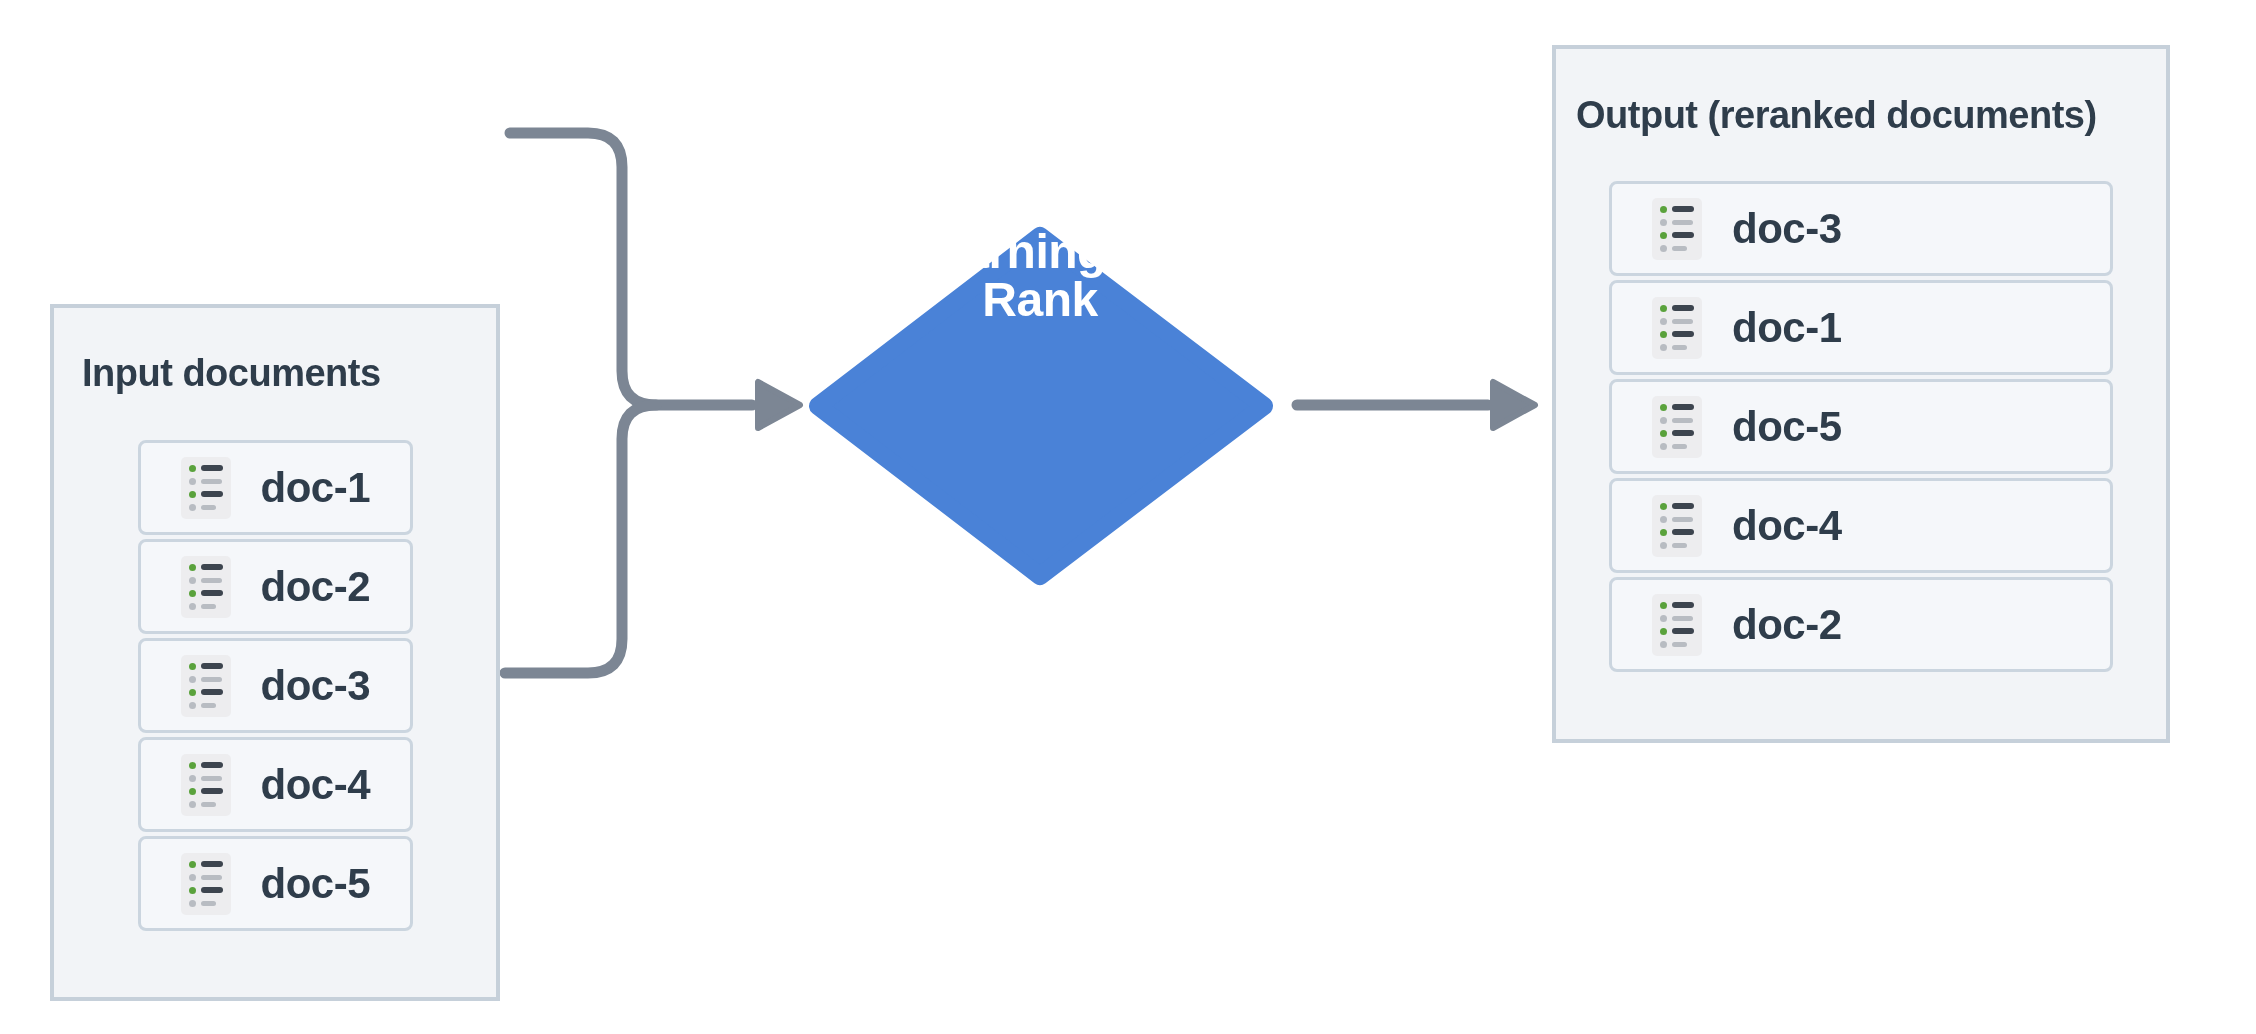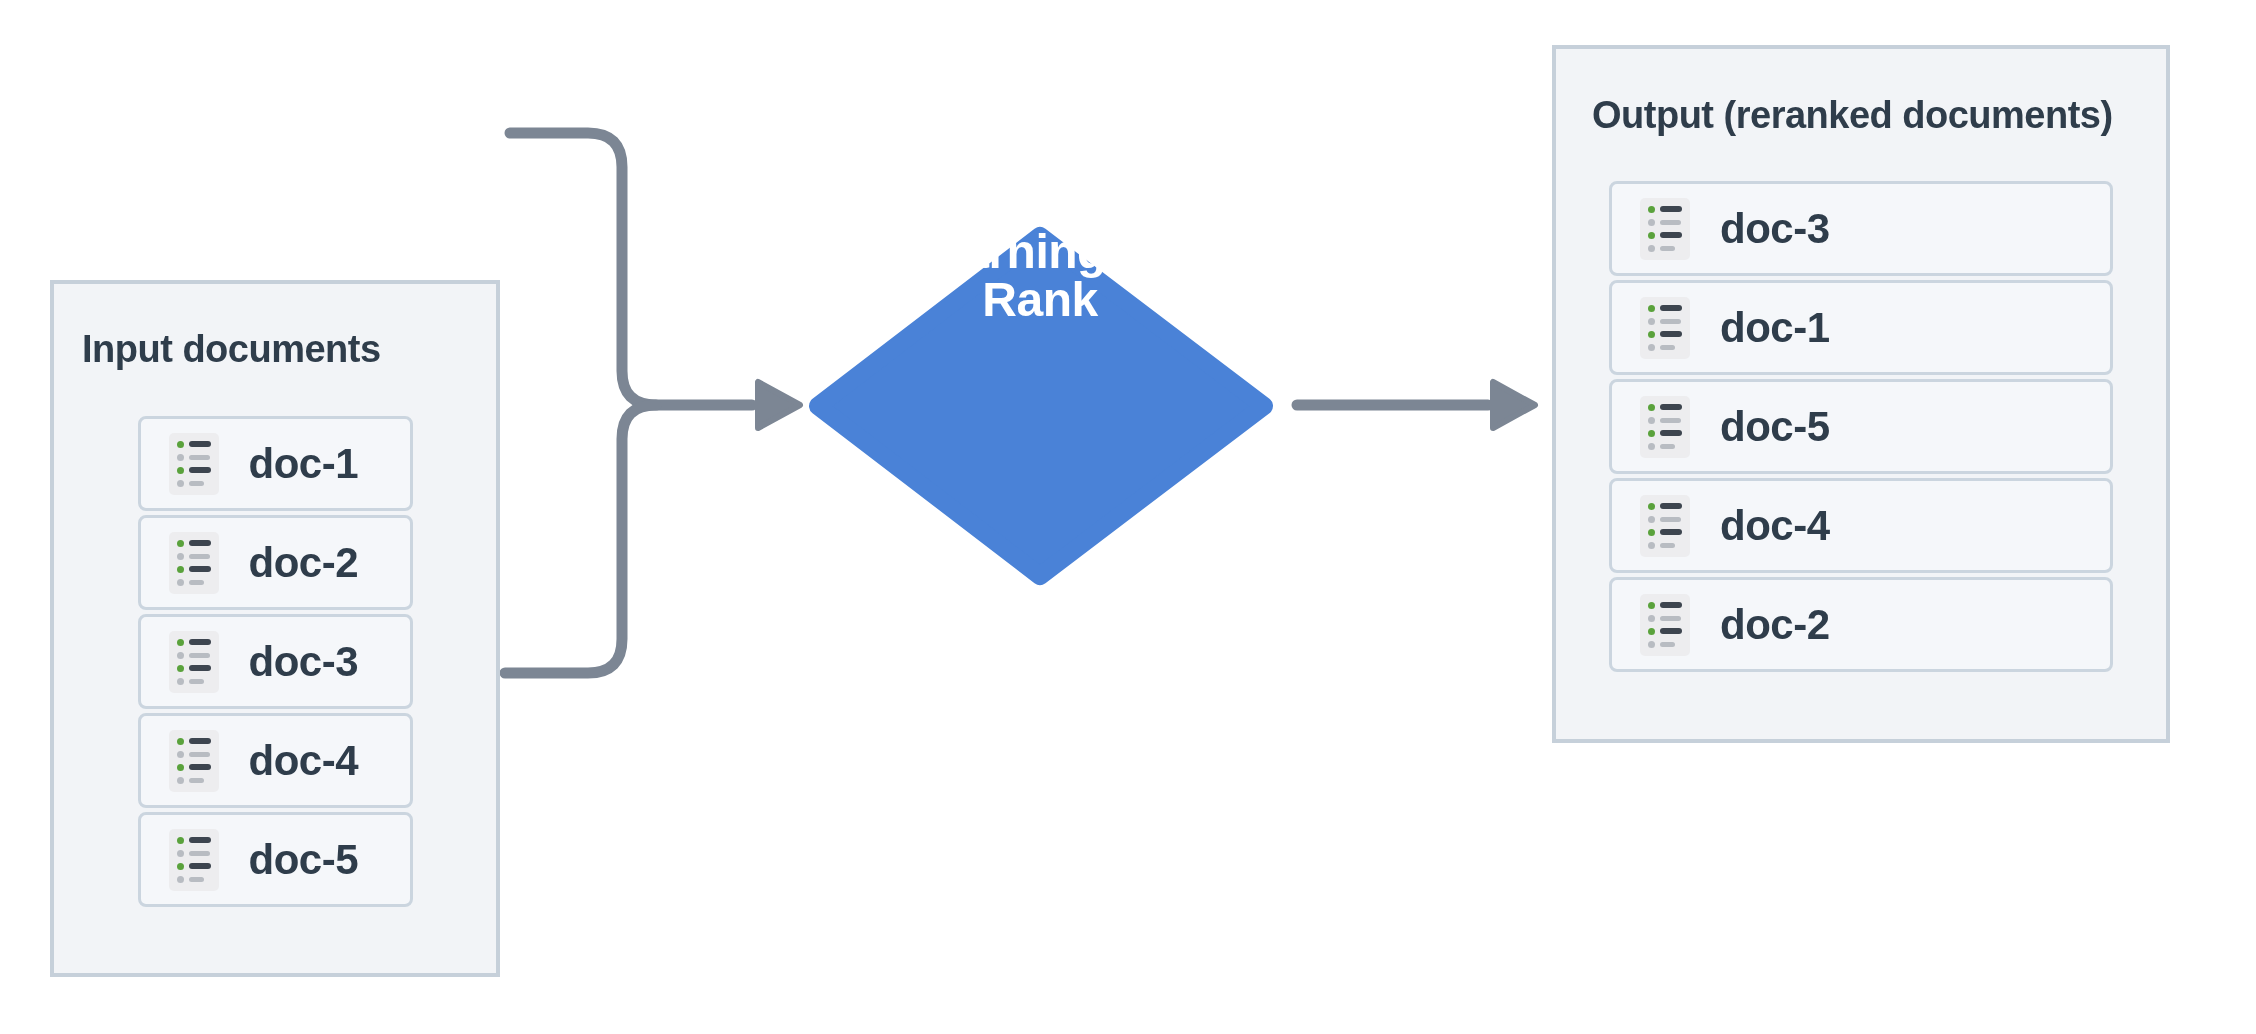--- a/index.html
+++ b/index.html
@@ -35,36 +35,36 @@
     background:var(--box-bg);
     border:4px solid var(--box-border);
   }
   .panel-title{
     font-size:38px;font-weight:bold;line-height:48px;
     letter-spacing:-0.5px;white-space:nowrap;
   }
   #search-context{left:37px;top:38px;width:465px;height:189px;padding:26px 0 0 33px;}
   #search-context .query{font-size:36px;line-height:44px;margin-top:34px;letter-spacing:-0.5px;}
 
-  #input-documents{left:50px;top:280px;width:450px;height:697px;padding-top:41px;}
+  #input-documents{left:50px;top:304px;width:450px;height:697px;padding-top:41px;}
   #input-documents .panel-title{margin-left:28px;}
   #input-documents .doc-list{width:275px;margin:43px auto 0;}
 
   #output-documents{left:1552px;top:45px;width:618px;height:698px;padding-top:42px;}
-  #output-documents .panel-title{margin-left:36px;}
+  #output-documents .panel-title{margin-left:20px;}
   #output-documents .doc-list{width:504px;margin:42px auto 0;}
 
   .doc-list{display:flex;flex-direction:column;gap:4px;}
   .doc-item{
     height:95px;flex:none;
     background:var(--item-bg);
     border:3px solid var(--item-border);
     border-radius:8px;
     display:flex;align-items:center;
-    padding-left:28px;gap:30px;
+    padding-left:40px;gap:30px;
   }
   .doc-label{font-size:42px;font-weight:bold;letter-spacing:-0.5px;}
 
   .doc-icon{
     width:50px;height:62px;flex:none;
     background:var(--icon-bg);border-radius:5px;
     display:flex;flex-direction:column;justify-content:center;
     gap:6px;padding:8px;
   }
   .irow{display:flex;align-items:center;gap:5px;height:7px;}

